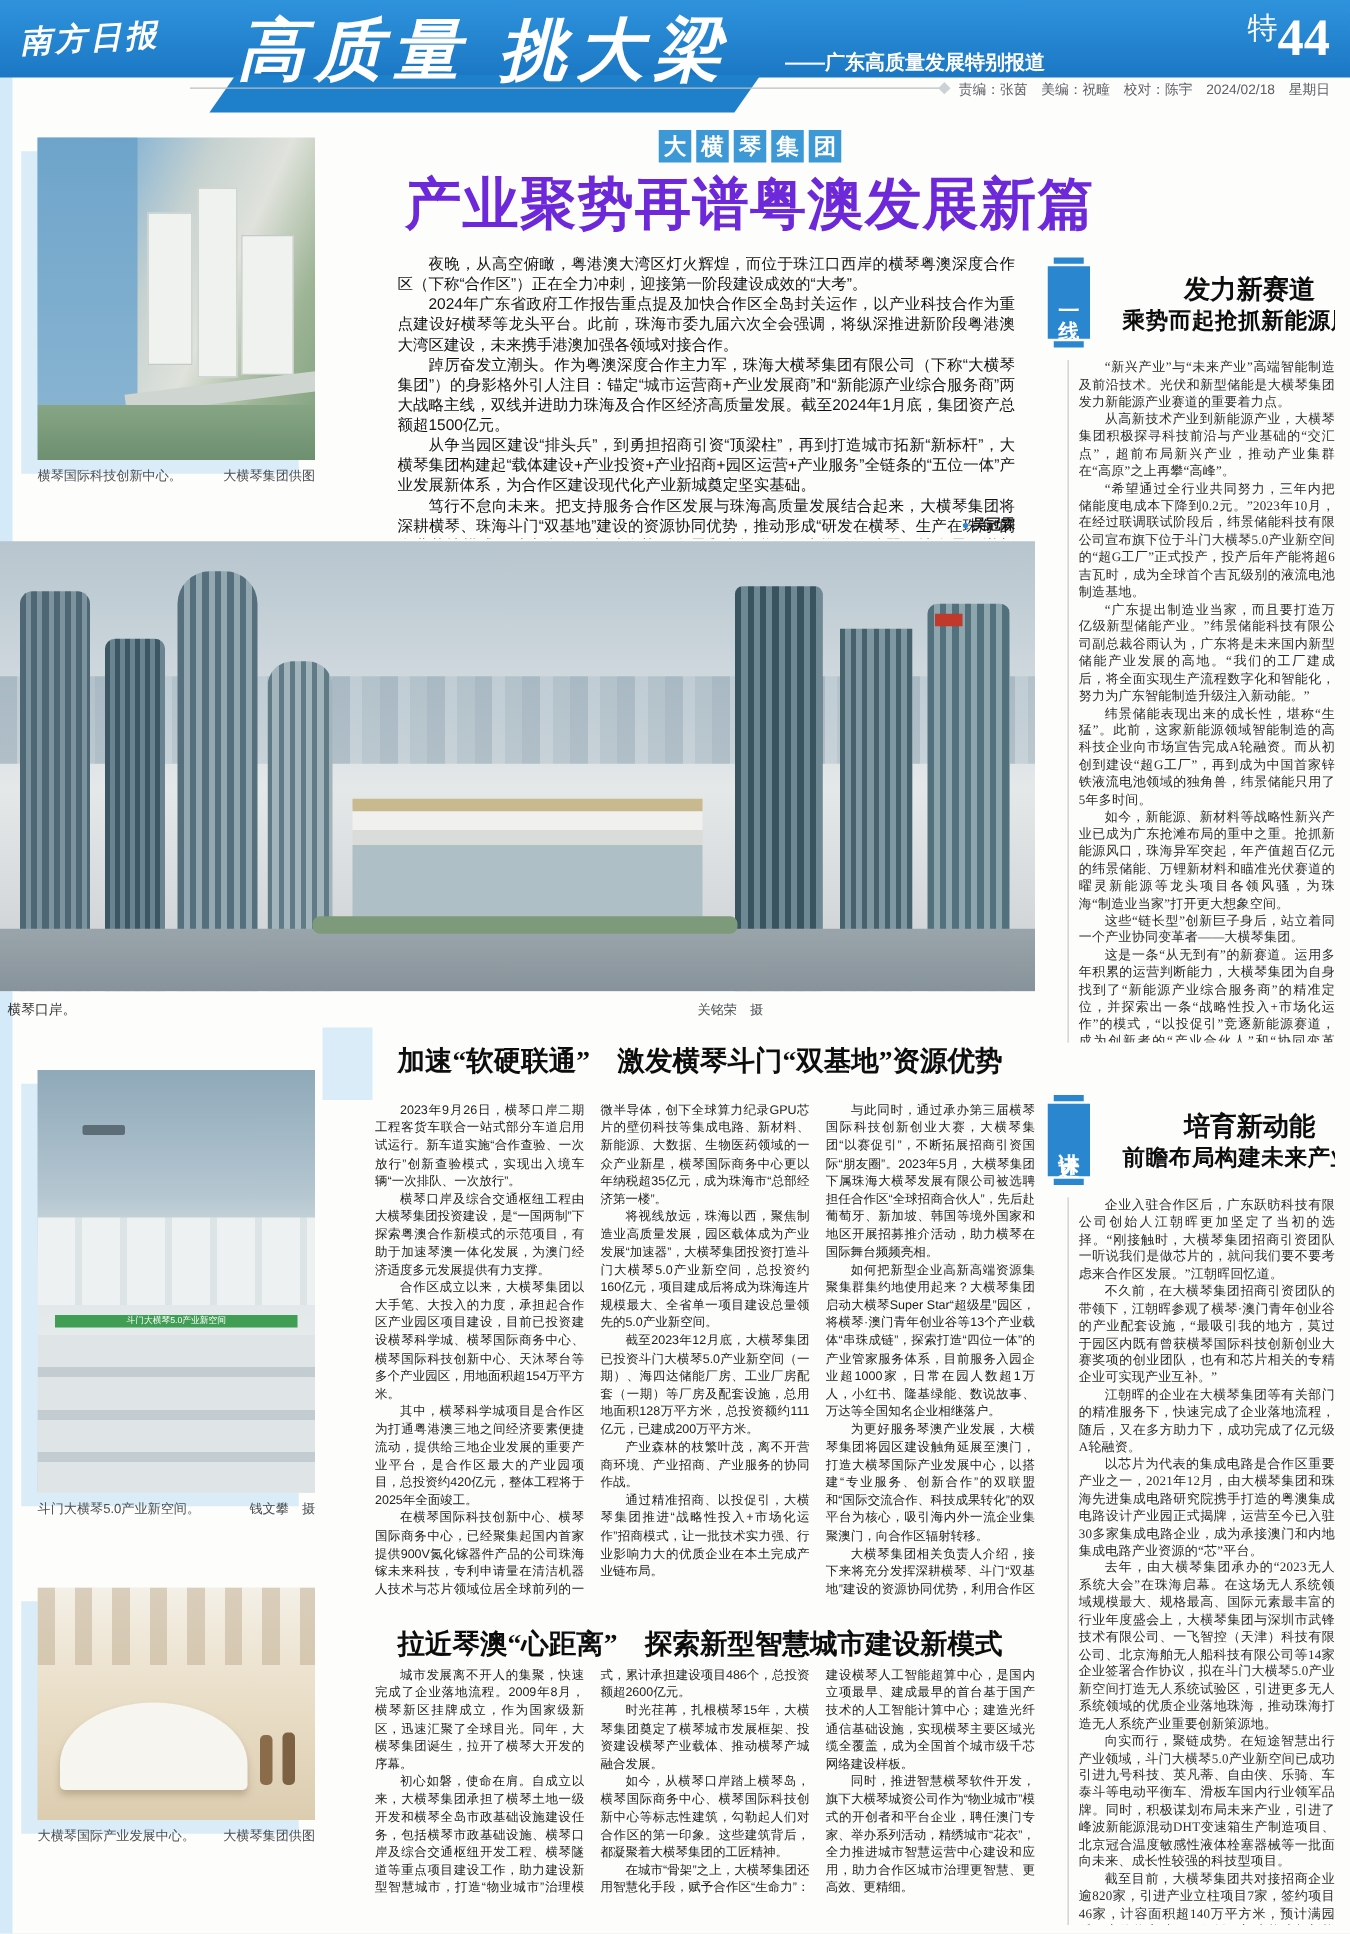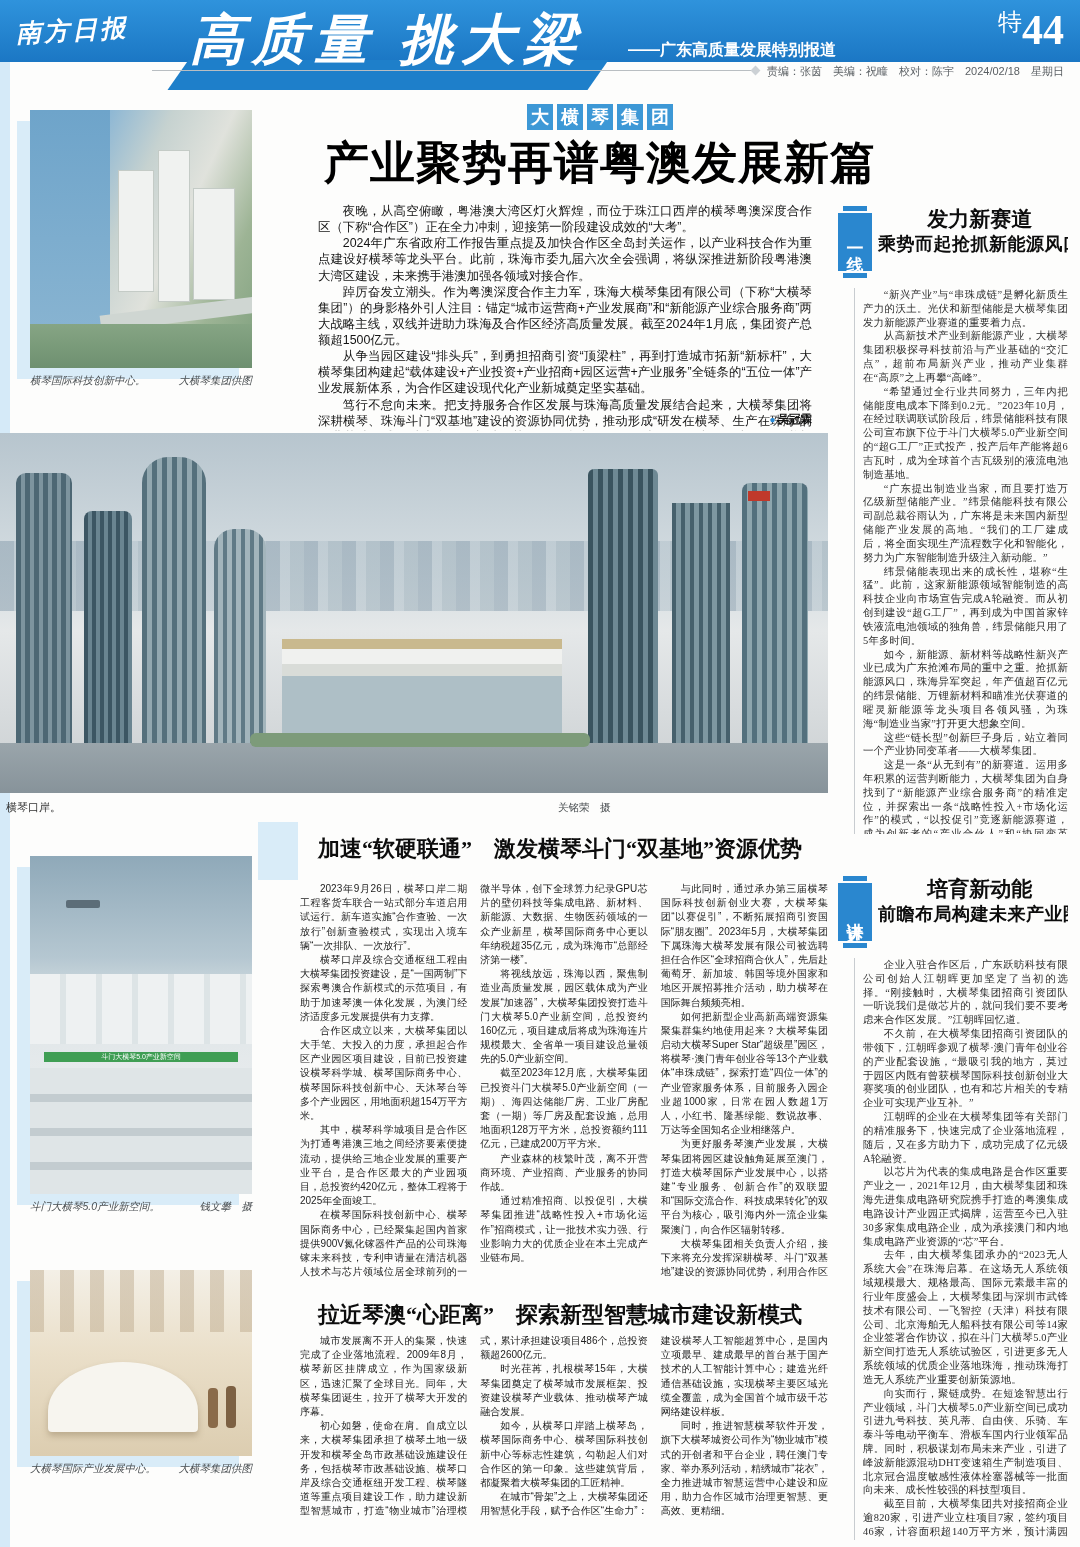--- a/index.html
+++ b/index.html
@@ -22,31 +22,31 @@
   .page-no .num{font-size:42px;font-weight:bold;font-family:"Liberation Serif",serif;}
   .credits-rule{position:absolute;left:152px;top:70px;width:600px;height:1px;background:#b9bec2;}
   .credits-diamond{position:absolute;left:752px;top:67px;width:7px;height:7px;background:#ccd1d5;transform:rotate(45deg);}
   .credits-text{position:absolute;right:16px;top:64px;font-size:11px;color:#5a5f63;white-space:nowrap;}
 
   
   .kicker{position:absolute;left:300px;top:104px;width:600px;text-align:center;}
   .kbox{display:inline-block;width:26px;height:26px;line-height:26px;margin:0 2px;background:#3d98d6;
         color:#fff;font-size:18px;font-weight:bold;text-align:center;}
   .headline{position:absolute;left:250px;top:133px;width:700px;text-align:center;
-            font-family:"Liberation Serif",serif;font-weight:bold;font-size:45px;letter-spacing:1px;color:#000000;white-space:nowrap;}
+            font-family:"Liberation Serif",serif;font-weight:bold;font-size:45px;letter-spacing:1px;color:#6d28d9;white-space:nowrap;}
   .lead{position:absolute;left:318px;top:203px;width:494px;height:228px;overflow:hidden;
         font-size:12.4px;line-height:1.3;color:#141414;text-align:justify;}
   .lead p{margin:0;text-indent:2em;}
   .lead-byline{position:absolute;left:318px;top:412px;width:494px;text-align:right;font-size:11.5px;color:#111;}
   .lead-byline .dot{color:#2a8ad6;font-size:10px;margin-right:2px;}
 
   
   .photo{position:absolute;overflow:hidden;box-shadow:-13px 11px 0 #d9ecf8;}
   .photo .shape{position:absolute;}
-  .cap-row{position:absolute;display:flex;justify-content:space-between;font-size:10.5px;color:#4a4f52;font-style:italic;}
+  .cap-row{position:absolute;display:flex;justify-content:space-between;font-size:10.5px;color:#4a4f52;}
 
   #photo1{left:30px;top:110px;width:222px;height:258px;
           background:linear-gradient(115deg,#6fa3c8 0%,#8fb8d4 24%,#c6d2d0 42%,#e0e2dc 60%,#9db495 80%,#7fa07e 100%);}
   #photo1 .tower{background:#f0f2f0;border:1px solid #c4cbc6;}
   #photo2{left:30px;top:856px;width:222px;height:338px;
           background:linear-gradient(180deg,#8fa9b9 0%,#b5c7d1 30%,#dfe5e7 46%,#e8ecee 70%,#c9d2d4 100%);}
   #photo3{left:30px;top:1270px;width:222px;height:186px;
           background:linear-gradient(180deg,#f3efe5 0%,#ead fcc 40%,#e2d4ba 100%);}
   #bigphoto{left:0;top:433px;width:828px;height:360px;box-shadow:none;
             background:linear-gradient(180deg,#b7c5ce 0%,#d6dee2 40%,#e5e8e9 55%,#c9ced1 100%);}
@@ -65,21 +65,21 @@
   .mid-body{position:absolute;left:300px;width:528px;overflow:hidden;
             columns:3;column-gap:13px;font-size:10px;line-height:1.42;color:#222;text-align:justify;}
   .mid-body p{margin:0;text-indent:2em;}
   #bases-body{top:882px;height:406px;}
   #city-body{top:1334px;height:213px;}
 
   
   .r-article{position:absolute;left:838px;width:230px;overflow:hidden;}
   #art-energy{top:204px;height:630px;}
   #art-future{top:874px;height:666px;}
-  .ra-head{display:flex;align-items:flex-start;}
+  .ra-head{display:flex;align-items:center;gap:20px;}
   .ra-label{flex:none;display:flex;flex-direction:column;align-items:center;margin-right:6px;}
   .ra-label .bar{width:24px;height:5px;background:#2a87cf;margin:2px 0;}
   .lbox{width:34px;height:58px;background:#2a87cf;color:#fff;display:flex;align-items:center;justify-content:center;
         writing-mode:vertical-rl;text-orientation:upright;font-size:17px;font-weight:bold;letter-spacing:3px;}
   .ra-titles{flex:1;text-align:center;font-family:"Liberation Serif",serif;font-weight:bold;color:#0d0d0d;margin-top:2px;}
   .ra-titles .t1{font-size:21px;line-height:1.3;}
   .ra-titles .t2{font-size:18px;line-height:1.3;letter-spacing:0.5px;white-space:nowrap;}
   .ra-bodywrap{display:flex;margin-top:8px;height:100%;}
   .vline{flex:none;width:1px;background:#c8ccd0;margin:0 8px 0 16px;}
   .ra-body{flex:1;font-family:"Liberation Serif",serif;font-size:10.4px;line-height:1.33;
@@ -139,21 +139,21 @@
         <span class="bar"></span>
       </div>
       <div class="ra-titles">
         <div class="t1">发力新赛道</div>
         <div class="t2">乘势而起抢抓新能源风口</div>
       </div>
     </div>
     <div class="ra-bodywrap">
       <div class="vline"></div>
       <div class="ra-body">
-          <p>“新兴产业”与“串珠成链”是孵化新质生产力的沃土。光伏和新型储能是大横琴集团发力新能源产业赛道的重要着力点。</p>
+          <p>“新兴产业”与“未来产业”高端智能制造及前沿技术。光伏和新型储能是大横琴集团发力新能源产业赛道的重要着力点。</p>
           <p>从高新技术产业到新能源产业，大横琴集团积极探寻科技前沿与产业基础的“交汇点”，超前布局新兴产业，推动产业集群在“高原”之上再攀“高峰”。</p>
           <p>“希望通过全行业共同努力，三年内把储能度电成本下降到0.2元。”2023年10月，在经过联调联试阶段后，纬景储能科技有限公司宣布旗下位于斗门大横琴5.0产业新空间的“超G工厂”正式投产，投产后年产能将超6吉瓦时，成为全球首个吉瓦级别的液流电池制造基地。</p>
           <p>“广东提出制造业当家，而且要打造万亿级新型储能产业。”纬景储能科技有限公司副总裁谷雨认为，广东将是未来国内新型储能产业发展的高地。“我们的工厂建成后，将全面实现生产流程数字化和智能化，努力为广东智能制造升级注入新动能。”</p>
           <p>纬景储能表现出来的成长性，堪称“生猛”。此前，这家新能源领域智能制造的高科技企业向市场宣告完成A轮融资。而从初创到建设“超G工厂”，再到成为中国首家锌铁液流电池领域的独角兽，纬景储能只用了5年多时间。</p>
           <p>如今，新能源、新材料等战略性新兴产业已成为广东抢滩布局的重中之重。抢抓新能源风口，珠海异军突起，年产值超百亿元的纬景储能、万锂新材料和瞄准光伏赛道的曜灵新能源等龙头项目各领风骚，为珠海“制造业当家”打开更大想象空间。</p>
           <p>这些“链长型”创新巨子身后，站立着同一个产业协同变革者——大横琴集团。</p>
           <p>这是一条“从无到有”的新赛道。运用多年积累的运营判断能力，大横琴集团为自身找到了“新能源产业综合服务商”的精准定位，并探索出一条“战略性投入+市场化运作”的模式，“以投促引”竞逐新能源赛道，成为创新者的“产业合伙人”和“协同变革者”。</p>
         </div>
     </div>
   </div>

